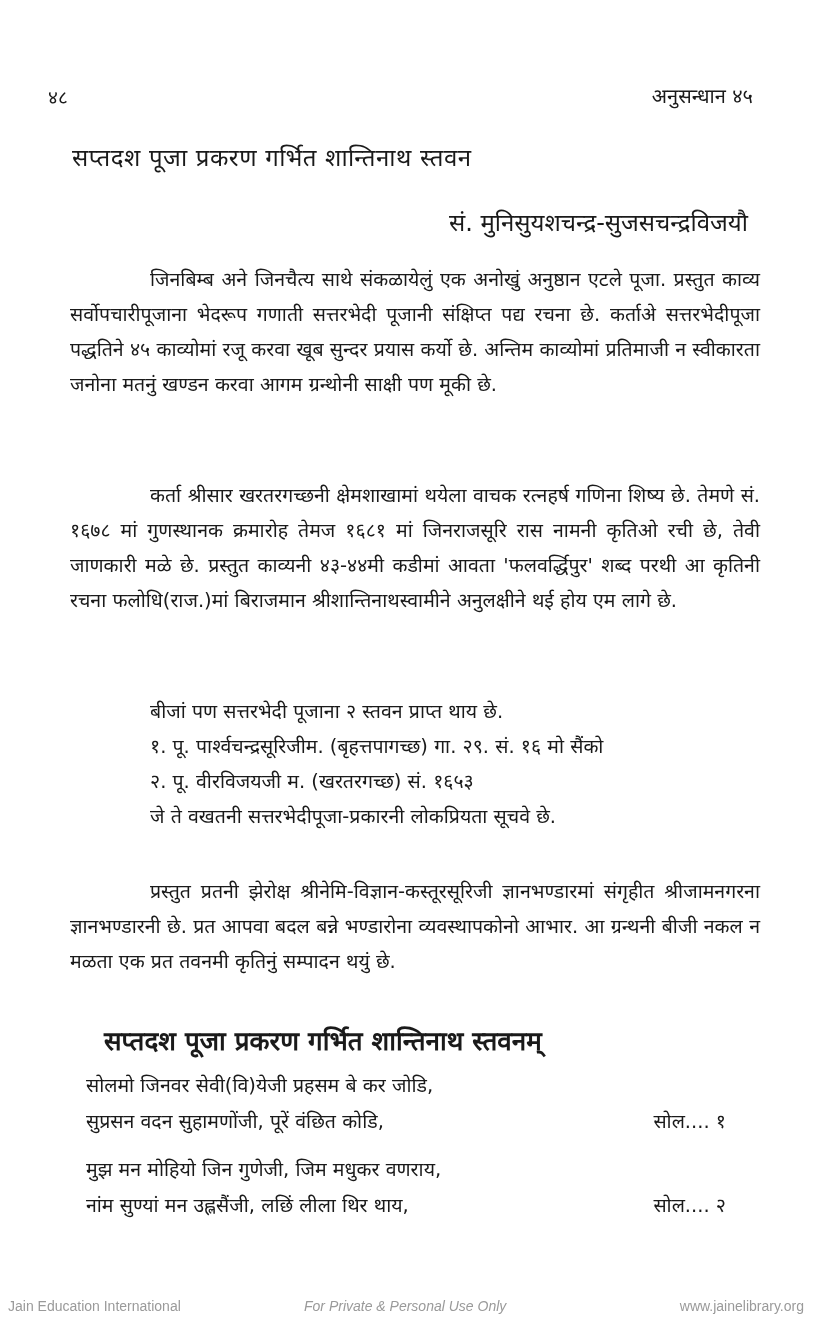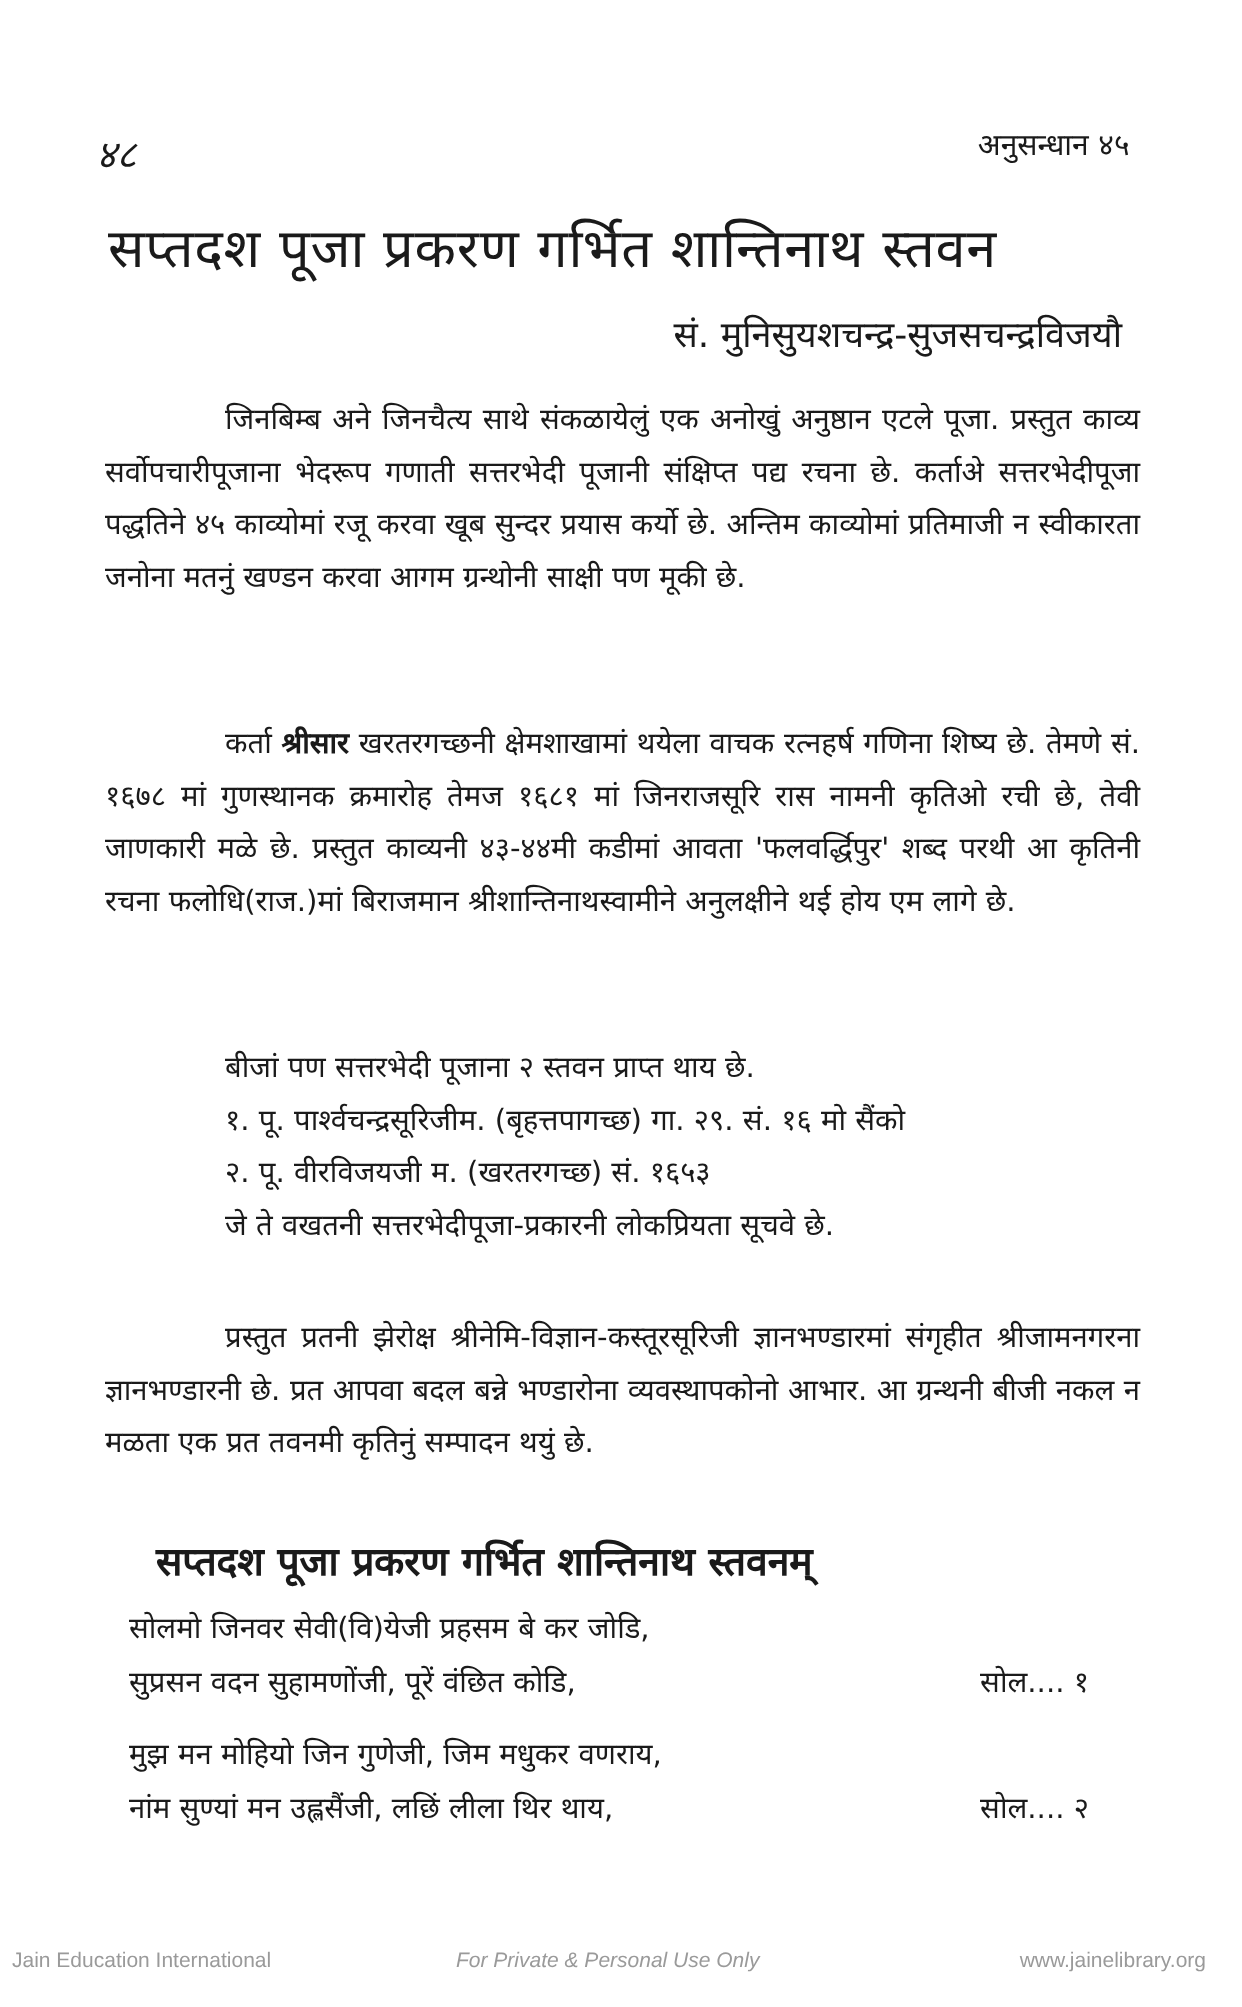--- a/index.html
+++ b/index.html
@@ -1,38 +1,38 @@
 <!DOCTYPE html>
 <html><head>
 <meta charset="utf-8">
 <style>
   html, body { margin: 0; padding: 0; background: #ffffff; }
   body { width: 828px; height: 1338px; position: relative; overflow: hidden;
          font-family: "DejaVu Sans", sans-serif; color: #1a1a1a; }
   .page { position: absolute; left: 0; top: 0; width: 828px; height: 1338px; }
-  .hdr-left { position: absolute; left: 64px; top: 84px; font-size: 26px; font-style: italic; }
+  .hdr-left { position: absolute; left: 48px; top: 84px; font-size: 19px; }
   .hdr-right { position: absolute; right: 75px; top: 82px; font-size: 20px; }
-  .title { position: absolute; left: 72px; top: 140px; font-size: 36px; letter-spacing: 0.5px; white-space: nowrap; }
+  .title { position: absolute; left: 72px; top: 140px; font-size: 24px; letter-spacing: 0.5px; white-space: nowrap; }
   .editors { position: absolute; right: 80px; top: 205px; font-size: 24px; white-space: nowrap; }
   .body { position: absolute; left: 70px; width: 690px; font-size: 19.5px; line-height: 35px; }
   .p { margin: 0; text-align: justify; text-align-last: left; }
   .indent { text-indent: 80px; }
   .list { padding-left: 80px; margin: 0; }
   .list div { white-space: nowrap; }
   .poem-title { position: absolute; left: 104px; top: 1022px; font-size: 26px; font-weight: bold; white-space: nowrap; }
   .poem { position: absolute; left: 86px; width: 650px; font-size: 19.5px; }
   .stanza { margin-bottom: 12px; }
   .line { display: flex; justify-content: space-between; height: 36px; line-height: 36px; white-space: nowrap; text-align: right; }
   .refrain { padding-right: 10px; }
   .footer { position: absolute; top: 1298px; width: 828px; font-family: "Liberation Sans", sans-serif;
             font-size: 14px; color: #9a9a9a; }
   .f1 { position: absolute; left: 8px; }
   .f2 { position: absolute; left: 304px; font-style: italic; }
   .f3 { position: absolute; right: 24px; }
-  b.bold { font-weight: bold; }
+  b.bold { font-weight: normal; }
 </style>
 </head>
 <body>
 
 <div class="page">
 
   <div class="hdr-left">४८</div>
   <div class="hdr-right">अनुसन्धान ४५</div>
 
   <h1 class="title" style="margin:0;font-weight:normal;">सप्तदश पूजा प्रकरण गर्भित शान्तिनाथ स्तवन</h1>

